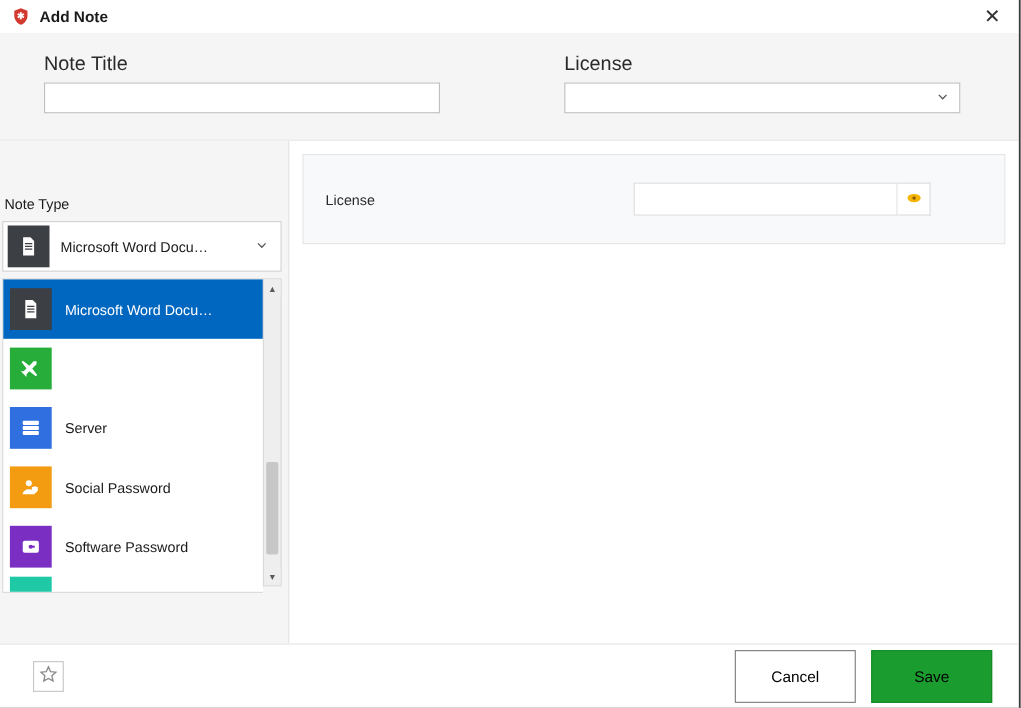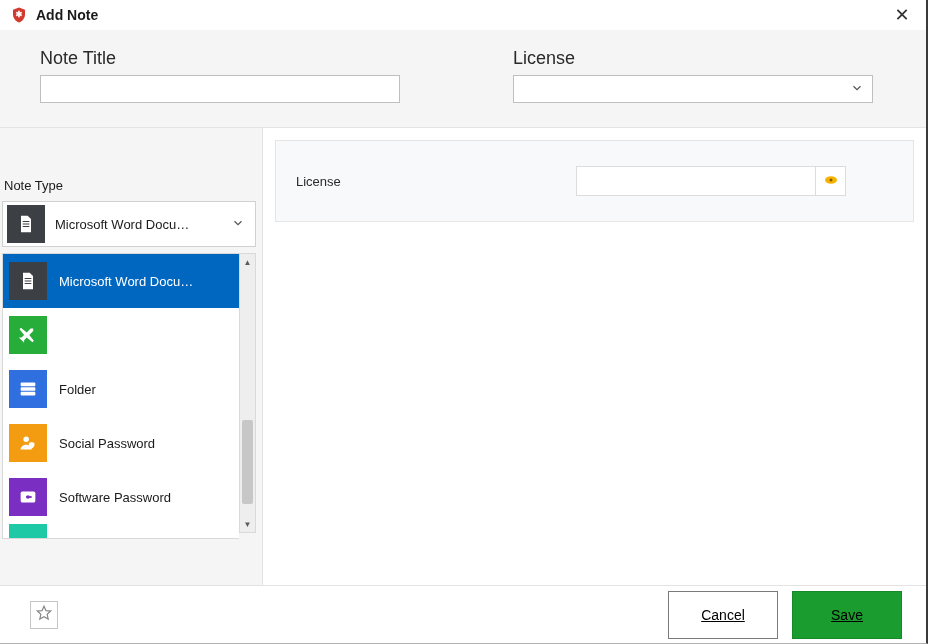--- a/index.html
+++ b/index.html
@@ -227,21 +227,20 @@
     }
     .footer .spacer { flex: 1; }
     .btn {
       min-width: 110px;
       height: 48px;
       border: 1px solid #7a7a7a;
       background: #fff;
       font-size: 14px;
       cursor: pointer;
       margin-left: 14px;
-      text-decoration: underline;
     }
     .btn.primary {
       background: #1a9c2e;
       border-color: #168a29;
       color: #000000;
     }
   </style>
 </head>
 <body>
 
@@ -320,21 +319,21 @@
           </div>
 
           <div class="type-item">
             <span class="icon-box ic-blue">
               <svg width="22" height="22" viewBox="0 0 24 24" fill="#fff">
                   <rect x="4" y="5" width="16" height="4" rx="1"></rect>
                   <rect x="4" y="10" width="16" height="4" rx="1"></rect>
                   <rect x="4" y="15" width="16" height="4" rx="1"></rect>
                 </svg>
             </span>
-            <span class="t-label">Folder</span>
+            <span class="t-label">Server</span>
           </div>
 
           <div class="type-item">
             <span class="icon-box ic-orange">
               <svg width="22" height="22" viewBox="0 0 24 24" fill="#fff">
                   <circle cx="10" cy="8" r="3"></circle>
                   <path d="M4 19c0-3 3-5 6-5s6 2 6 5z"></path>
                   <path d="M16 11l3 1v2c0 2-1.5 3.5-3 4-1.5-.5-3-2-3-4v-2z"></path>
                 </svg>
             </span>

